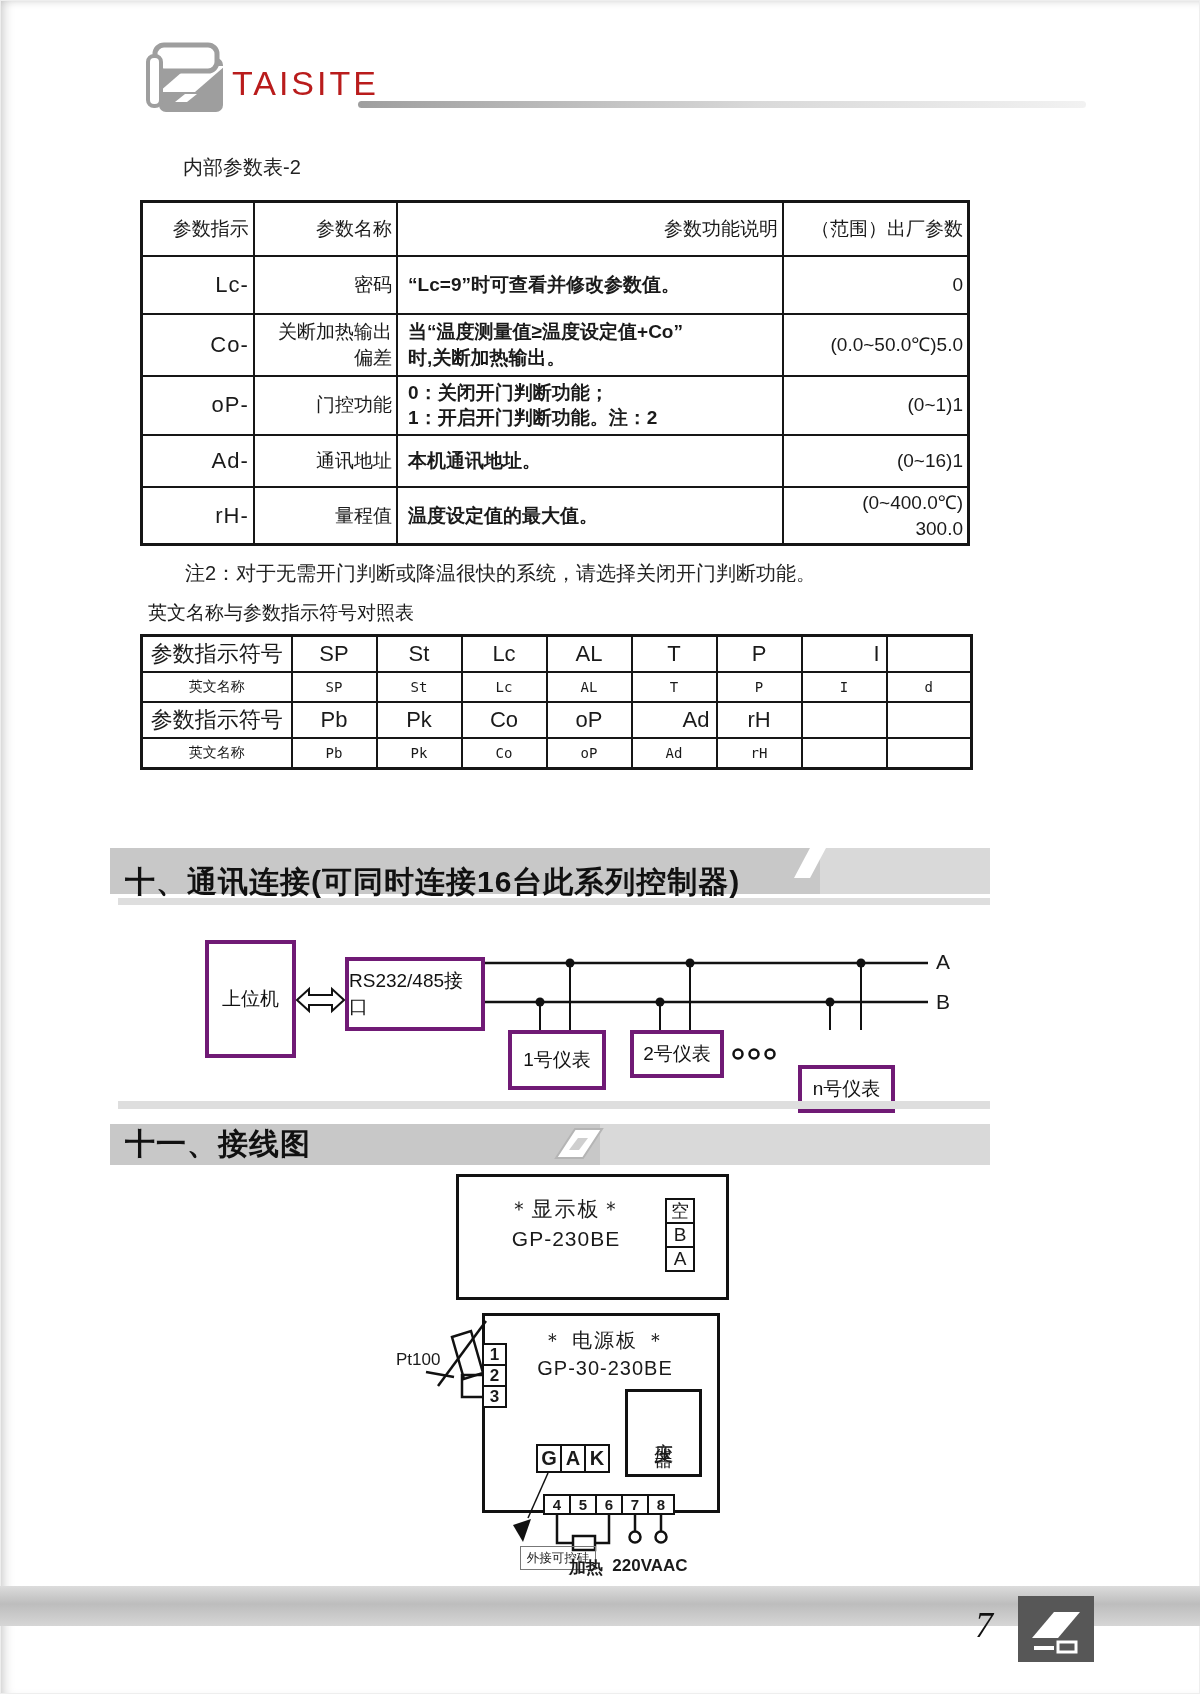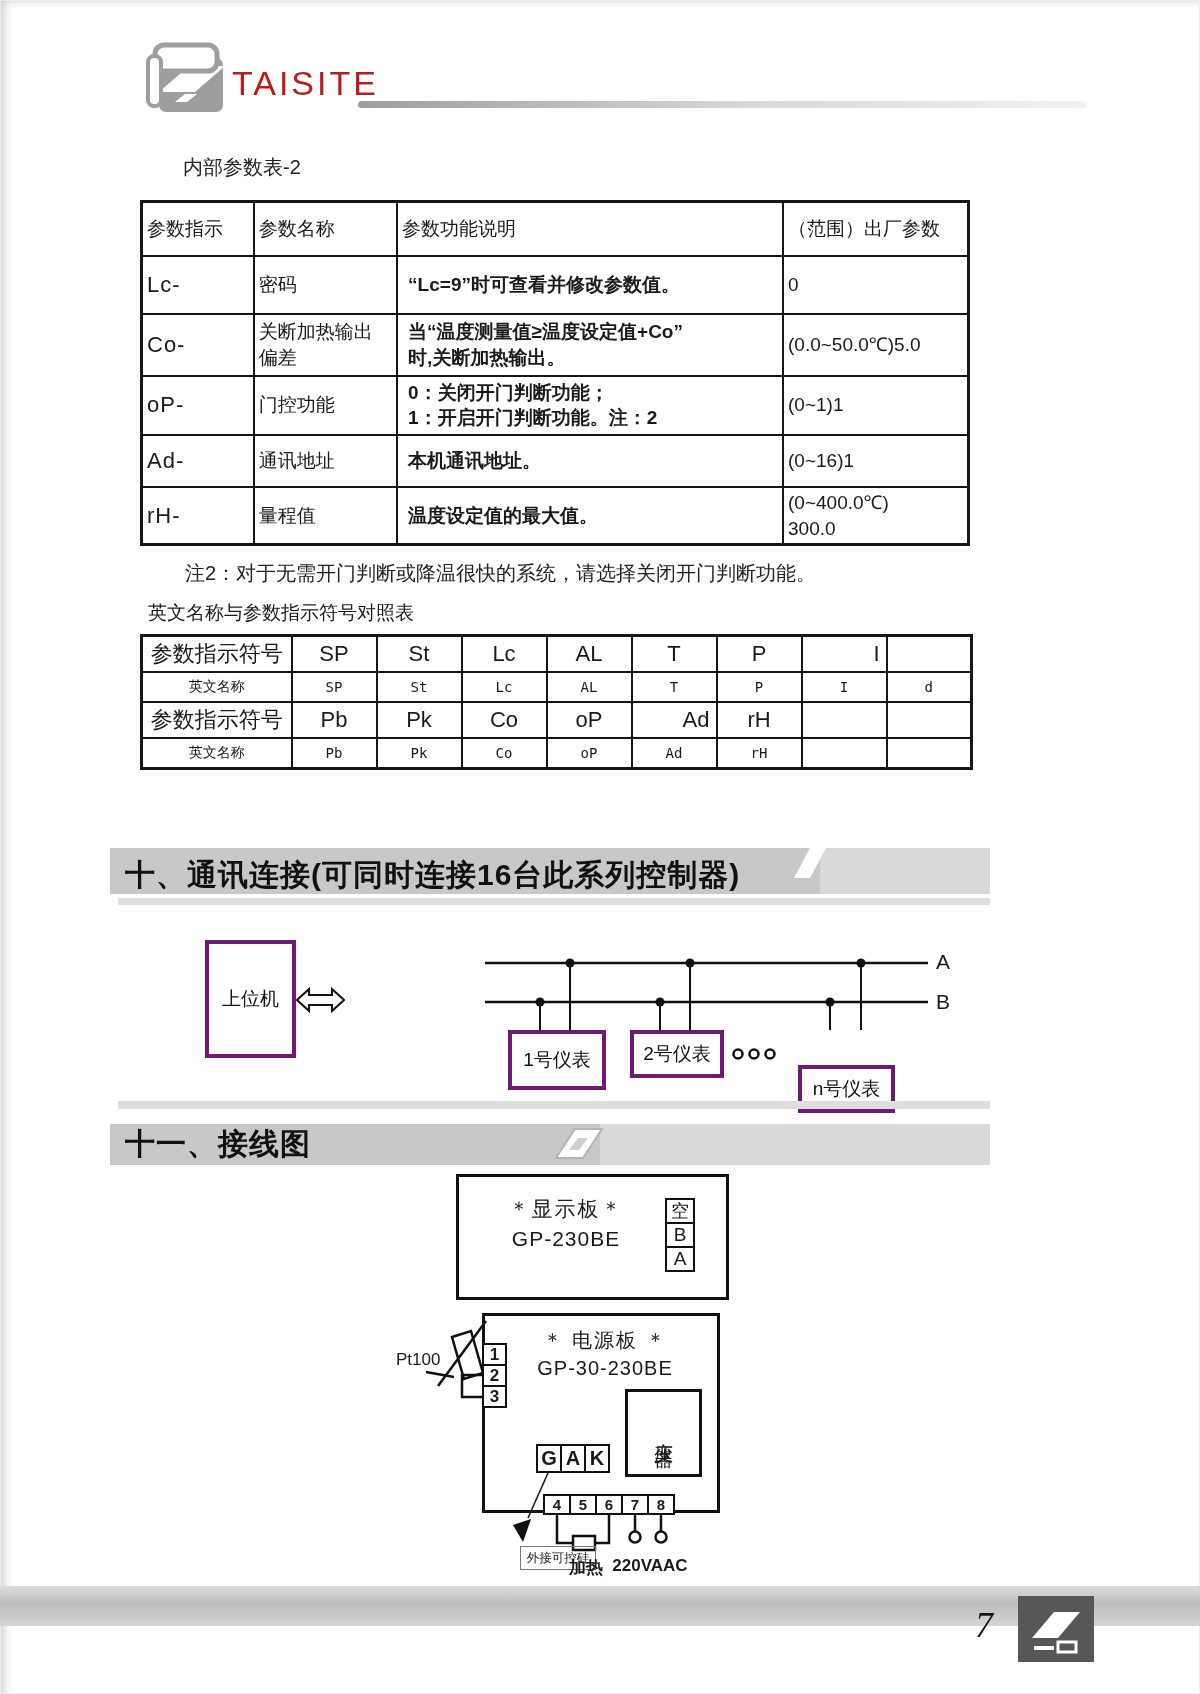--- a/index.html
+++ b/index.html
@@ -10,21 +10,21 @@
 
   
   .brand-name{font-size:34px;letter-spacing:3px;color:#b91c1c;font-weight:400;}
   .header-rule{height:7px;border-radius:4px;background:linear-gradient(to right,#9e9e9e,#d9d9d9 55%,#f2f2f2);}
 
   
   .caption{font-size:20px;color:#222;}
 
   
   table.ptable{border-collapse:collapse;table-layout:fixed;width:830px;border:3px solid #161616;}
-  table.ptable td{border:2px solid #161616;text-align:left;vertical-align:middle;
+  table.ptable td{border:2px solid #161616;text-align:right;vertical-align:middle;
                   font-size:19px;line-height:1.35;padding:2px 4px;overflow:hidden;}
   table.ptable td.desc{text-align:left;padding:3px 10px;white-space:pre-line;font-weight:bold;}
   table.ptable td.code{font-size:22px;letter-spacing:1px;}
   table.ptable td.rng{white-space:pre-line;}
   table.ptable td.nm{white-space:pre-line;}
 
   
   table.mtable{border-collapse:collapse;table-layout:fixed;width:830px;border:3px solid #161616;}
   table.mtable td{border:2px solid #161616;text-align:center;vertical-align:middle;overflow:hidden;}
   table.mtable tr.big td{font-size:22px;height:32px;}
@@ -184,21 +184,21 @@
       <td>rH</td>
       <td></td>
       <td></td>
     </tr>
   </tbody>
     </table>
 
   <div class="abs band" style="left:110px;top:848px;width:880px;height:46px;">
     <div class="abs band-light" style="left:710px;top:0;width:170px;height:46px;"></div>
     <div class="abs white-notch" style="left:692px;top:0;width:16px;height:30px;"></div>
-    <div class="abs band-title" style="left:15px;top:4px;">十、通讯连接(可同时连接16台此系列控制器)</div>
+    <div class="abs band-title" style="left:15px;top:11px;">十、通讯连接(可同时连接16台此系列控制器)</div>
   </div>
   <div class="abs band-stripe" style="left:118px;top:898px;width:872px;height:7px;"></div>
 
   <div class="abs" style="left:110px;top:930px;width:880px;height:170px;">
     <svg class="abs" style="left:0;top:0;" width="880" height="170" viewBox="0 0 880 170">
       <line x1="375" y1="33" x2="818" y2="33" stroke="#111" stroke-width="2.5"></line>
       <line x1="375" y1="72" x2="818" y2="72" stroke="#111" stroke-width="2.5"></line>
       <line x1="430" y1="72" x2="430" y2="100" stroke="#111" stroke-width="2"></line>
       <line x1="460" y1="33" x2="460" y2="100" stroke="#111" stroke-width="2"></line>
       <line x1="550" y1="72" x2="550" y2="100" stroke="#111" stroke-width="2"></line>
@@ -214,20 +214,21 @@
       <g>
         <circle cx="628" cy="124" r="4.5" fill="none" stroke="#111" stroke-width="2.5"></circle>
         <circle cx="644" cy="124" r="4.5" fill="none" stroke="#111" stroke-width="2.5"></circle>
         <circle cx="660" cy="124" r="4.5" fill="none" stroke="#111" stroke-width="2.5"></circle>
       </g>
     </svg>
     <div class="dbox abs" style="left:95px;top:10px;width:91px;height:118px;">上位机</div>
     <svg class="abs" style="left:186px;top:56px;" width="49" height="28" viewBox="0 0 49 28">
       <polygon points="1,14 13,3 13,9 36,9 36,3 48,14 36,25 36,19 13,19 13,25" fill="#fff" stroke="#111" stroke-width="2"></polygon>
     </svg>
+    <div class="dbox abs" style="left:235px;top:27px;width:140px;height:74px;">RS232/485接口</div>
     <div class="abs" style="left:826px;top:20px;font-size:21px;">A</div>
     <div class="abs" style="left:826px;top:60px;font-size:21px;">B</div>
     <div class="dbox abs" style="left:398px;top:100px;width:98px;height:60px;">1号仪表</div>
     <div class="dbox abs" style="left:520px;top:100px;width:94px;height:48px;">2号仪表</div>
     <div class="dbox abs" style="left:688px;top:100px;width:97px;height:48px;margin-top:35px;">n号仪表</div>
   </div>
 
   <div class="abs band-stripe" style="left:118px;top:1101px;width:872px;height:8px;"></div>
   <div class="abs band" style="left:110px;top:1124px;width:880px;height:41px;">
     <div class="abs band-light" style="left:490px;top:0;width:390px;height:41px;"></div>

